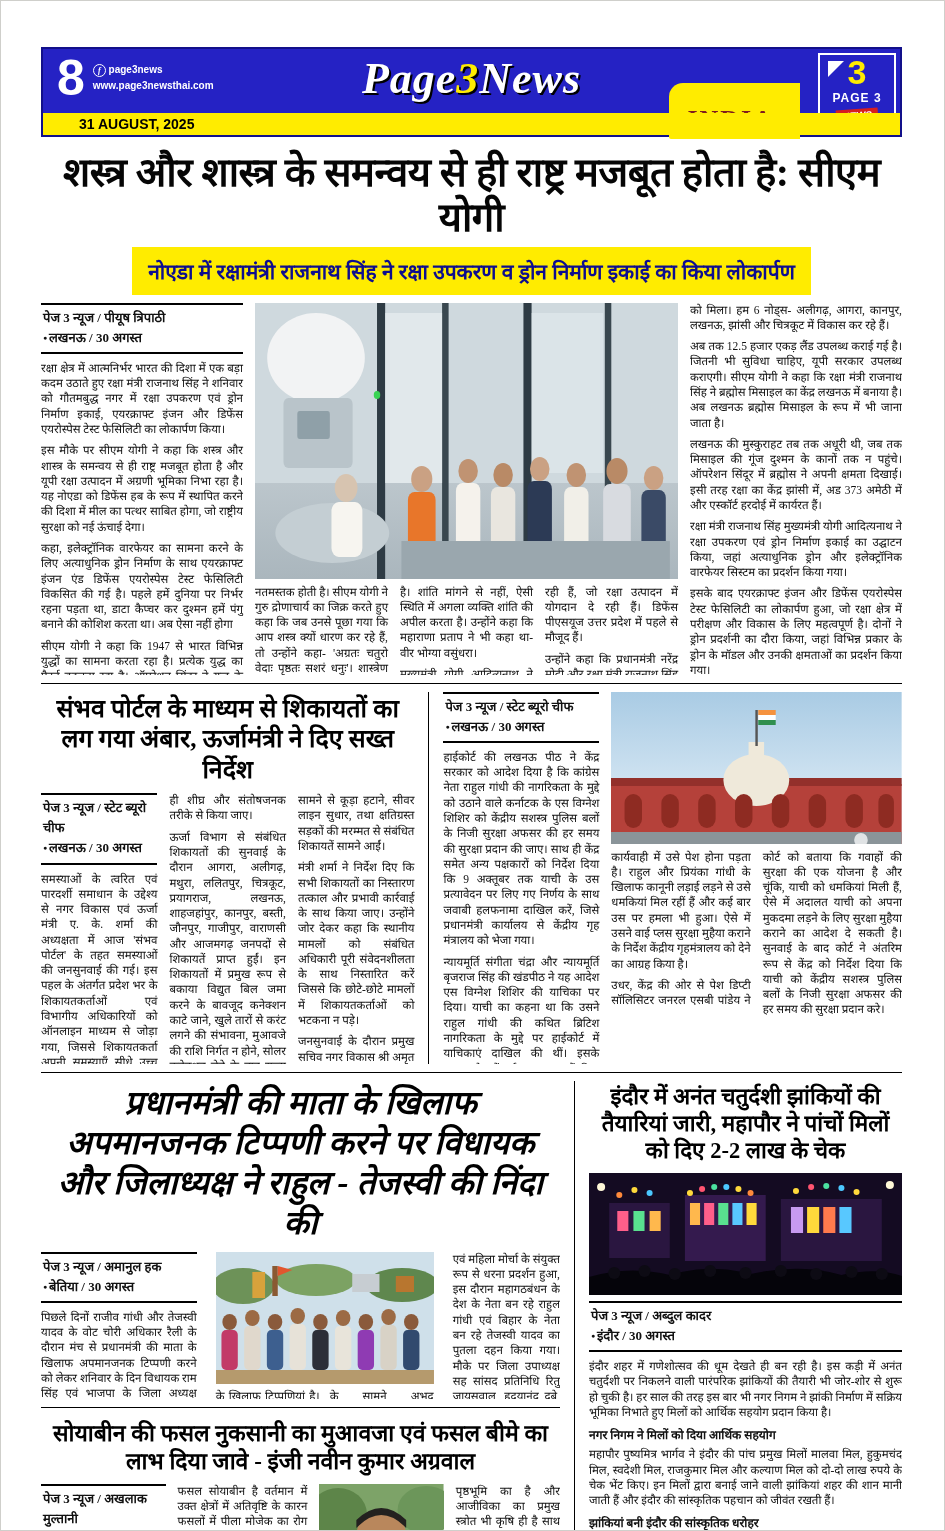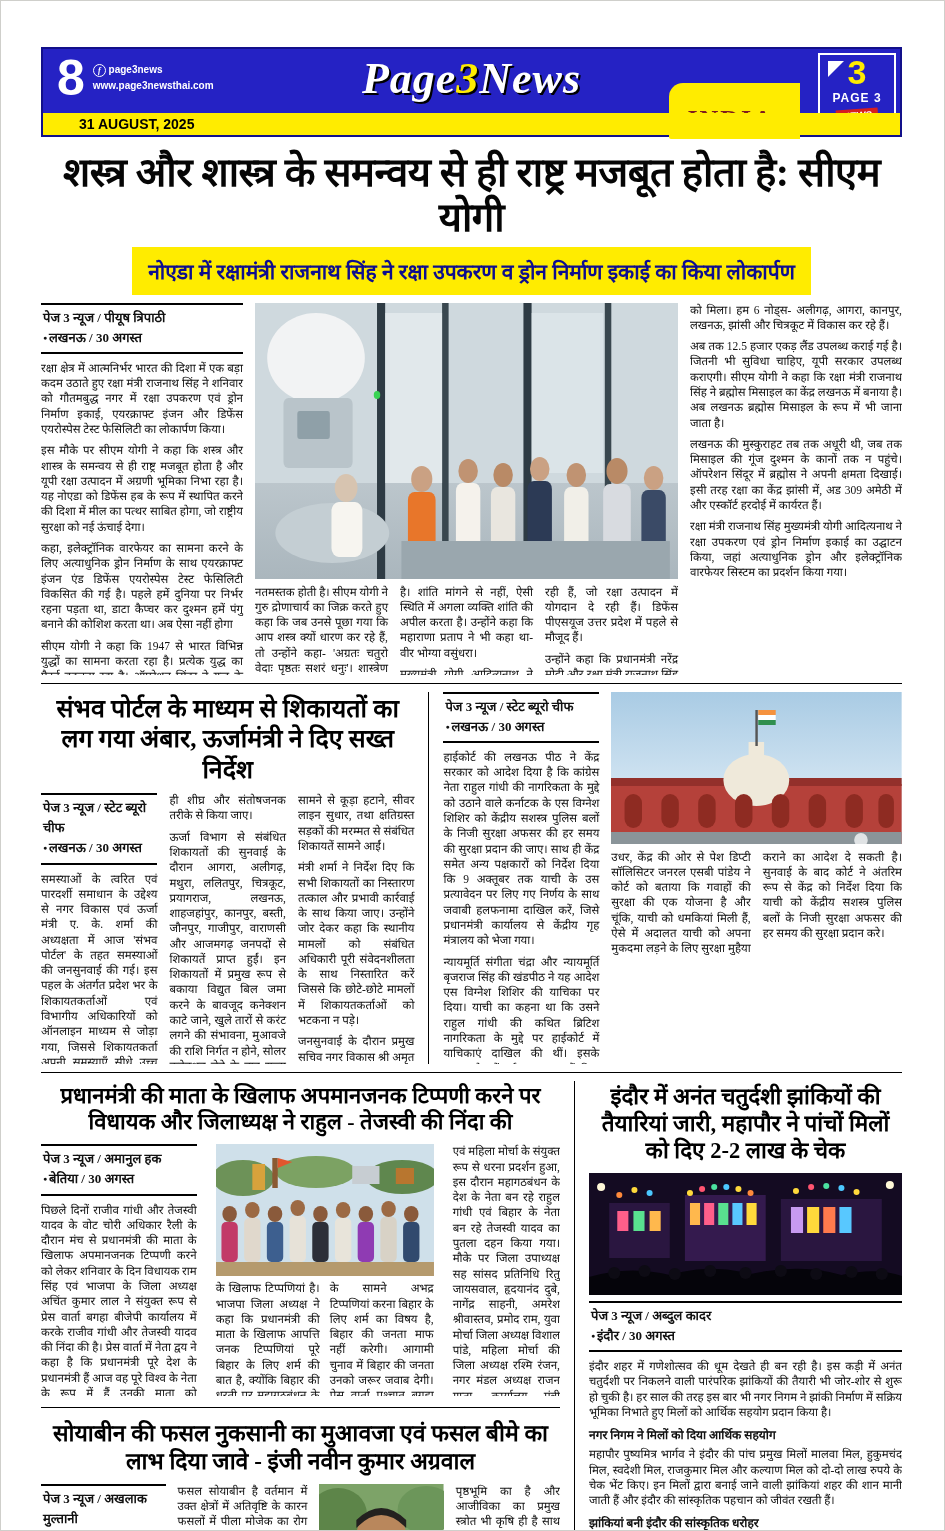--- a/index.html
+++ b/index.html
@@ -67,21 +67,21 @@
   .a4-grid .cols2s{column-count:2;column-gap:10px;margin-top:5px;}
   .a4block{height:318px;overflow:hidden;}
   .soy{height:212px;overflow:hidden;}
   .soy h2{font-size:23px;margin:4px 0 8px;}
   .soy-grid{display:grid;grid-template-columns:24% 25% 24% 1fr;column-gap:12px;}
   .portrait{width:100%;height:128px;display:block;}
   .indore-photo{width:100%;height:122px;display:block;margin:4px 0 6px;}
   .a5 h2{font-size:22.5px;}
   .a2 h2{font-size:25px;}
   .a3 h2{font-size:23px;}
-  .a4 h2{font-size:22px;}
+  .a4 h2{font-size:33px;font-style:italic;}
 </style>
 </head>
 <body>
 
 <div class="sheet">
 
   <div class="hdr">
     <div class="hdr-left">
       <div class="pageno">8</div>
       <div class="meta">
@@ -163,22 +163,23 @@
           <p class="para">नतमस्तक होती है। सीएम योगी ने गुरु द्रोणाचार्य का जिक्र करते हुए कहा कि जब उनसे पूछा गया कि आप शस्त्र क्यों धारण कर रहे हैं, तो उन्होंने कहा- 'अग्रतः चतुरो वेदाः पृष्ठतः सशरं धनुः'। शास्त्रेण रक्षिते राष्ट्रे शास्त्र चिंता प्रवर्तते।</p>
           <p class="para">शस्त्र और शास्त्र के बेहतर समन्वय से राष्ट्र शक्तिशाली होता है। शांति मांगने से नहीं, ऐसी स्थिति में अगला व्यक्ति शांति की अपील करता है। उन्होंने कहा कि महाराणा प्रताप ने भी कहा था- वीर भोग्या वसुंधरा।</p>
           <p class="para">मुख्यमंत्री योगी आदित्यनाथ ने कहा कि रक्षा के क्षेत्र में उत्तर प्रदेश पहले से समृद्ध रहा है। यहां 9 ऑर्डिनेंस फैक्ट्री पहले से चल रही हैं, जो रक्षा उत्पादन में योगदान दे रही हैं। डिफेंस पीएसयूज उत्तर प्रदेश में पहले से मौजूद हैं।</p>
           <p class="para">उन्होंने कहा कि प्रधानमंत्री नरेंद्र मोदी और रक्षा मंत्री राजनाथ सिंह ने देश की चुनौतियों को देखते हुए दो नए डिफेंस मैन्युफैक्चरिंग केंद्र दिए, जिसमें एक यूपी</p>
         </div>
     </div>
     <div>
       <div>
           <p class="para">को मिला। हम 6 नोड्स- अलीगढ़, आगरा, कानपुर, लखनऊ, झांसी और चित्रकूट में विकास कर रहे हैं।</p>
           <p class="para">अब तक 12.5 हजार एकड़ लैंड उपलब्ध कराई गई है। जितनी भी सुविधा चाहिए, यूपी सरकार उपलब्ध कराएगी। सीएम योगी ने कहा कि रक्षा मंत्री राजनाथ सिंह ने ब्रह्मोस मिसाइल का केंद्र लखनऊ में बनाया है। अब लखनऊ ब्रह्मोस मिसाइल के रूप में भी जाना जाता है।</p>
-          <p class="para">लखनऊ की मुस्कुराहट तब तक अधूरी थी, जब तक मिसाइल की गूंज दुश्मन के कानों तक न पहुंचे। ऑपरेशन सिंदूर में ब्रह्मोस ने अपनी क्षमता दिखाई। इसी तरह रक्षा का केंद्र झांसी में, अड 309 अमेठी में और एस्कॉर्ट हरदोई में कार्यरत हैं।</p>
+          <p class="para">लखनऊ की मुस्कुराहट तब तक अधूरी थी, जब तक मिसाइल की गूंज दुश्मन के कानों तक न पहुंचे। ऑपरेशन सिंदूर में ब्रह्मोस ने अपनी क्षमता दिखाई। इसी तरह रक्षा का केंद्र झांसी में, अड 373 अमेठी में और एस्कॉर्ट हरदोई में कार्यरत हैं।</p>
           <p class="para">रक्षा मंत्री राजनाथ सिंह मुख्यमंत्री योगी आदित्यनाथ ने रक्षा उपकरण एवं ड्रोन निर्माण इकाई का उद्घाटन किया, जहां अत्याधुनिक ड्रोन और इलेक्ट्रॉनिक वारफेयर सिस्टम का प्रदर्शन किया गया।</p>
+          <p class="para">इसके बाद एयरक्राफ्ट इंजन और डिफेंस एयरोस्पेस टेस्ट फेसिलिटी का लोकार्पण हुआ, जो रक्षा क्षेत्र में परीक्षण और विकास के लिए महत्वपूर्ण है। दोनों ने ड्रोन प्रदर्शनी का दौरा किया, जहां विभिन्न प्रकार के ड्रोन के मॉडल और उनकी क्षमताओं का प्रदर्शन किया गया।</p>
         </div>
     </div>
   </div>
 
   <hr class="rule">
 
   <div class="row2">
 
     <div class="left a2">
       <h2>संभव पोर्टल के माध्यम से शिकायतों का लग गया अंबार, ऊर्जामंत्री ने दिए सख्त निर्देश</h2>
@@ -233,20 +234,21 @@
                 <rect x="128" y="102" width="18" height="34" rx="9"></rect>
               <rect x="166" y="102" width="18" height="34" rx="9"></rect>
                 <rect x="204" y="102" width="18" height="34" rx="9"></rect>
               <rect x="242" y="102" width="18" height="34" rx="9"></rect>
                 <rect x="276" y="102" width="16" height="34" rx="8"></rect>
             </g>
             <rect x="0" y="140" width="300" height="12" fill="#8a9499"></rect>
             <circle cx="258" cy="148" r="7" fill="#e0e3e5"></circle>
           </svg>
           <div class="cols2">
+              <p class="para">कार्यवाही में उसे पेश होना पड़ता है। राहुल और प्रियंका गांधी के खिलाफ कानूनी लड़ाई लड़ने से उसे धमकियां मिल रहीं हैं और कई बार उस पर हमला भी हुआ। ऐसे में उसने वाई प्लस सुरक्षा मुहैया कराने के निर्देश केंद्रीय गृहमंत्रालय को देने का आग्रह किया है।</p>
               <p class="para">उधर, केंद्र की ओर से पेश डिप्टी सॉलिसिटर जनरल एसबी पांडेय ने कोर्ट को बताया कि गवाहों की सुरक्षा की एक योजना है और चूंकि, याची को धमकियां मिली हैं, ऐसे में अदालत याची को अपना मुकदमा लड़ने के लिए सुरक्षा मुहैया कराने का आदेश दे सकती है। सुनवाई के बाद कोर्ट ने अंतरिम रूप से केंद्र को निर्देश दिया कि याची को केंद्रीय सशस्त्र पुलिस बलों के निजी सुरक्षा अफसर की हर समय की सुरक्षा प्रदान करे।</p>
             </div>
         </div>
       </div>
     </div>
   </div>
 
   <hr class="rule">
 
   <div class="bottom">

